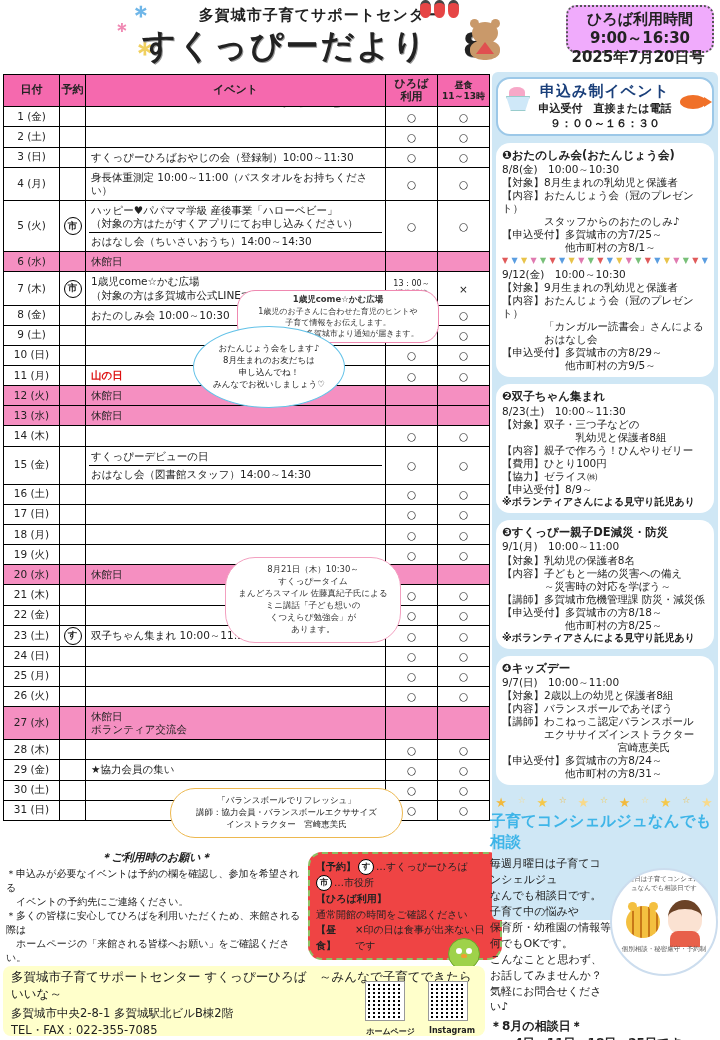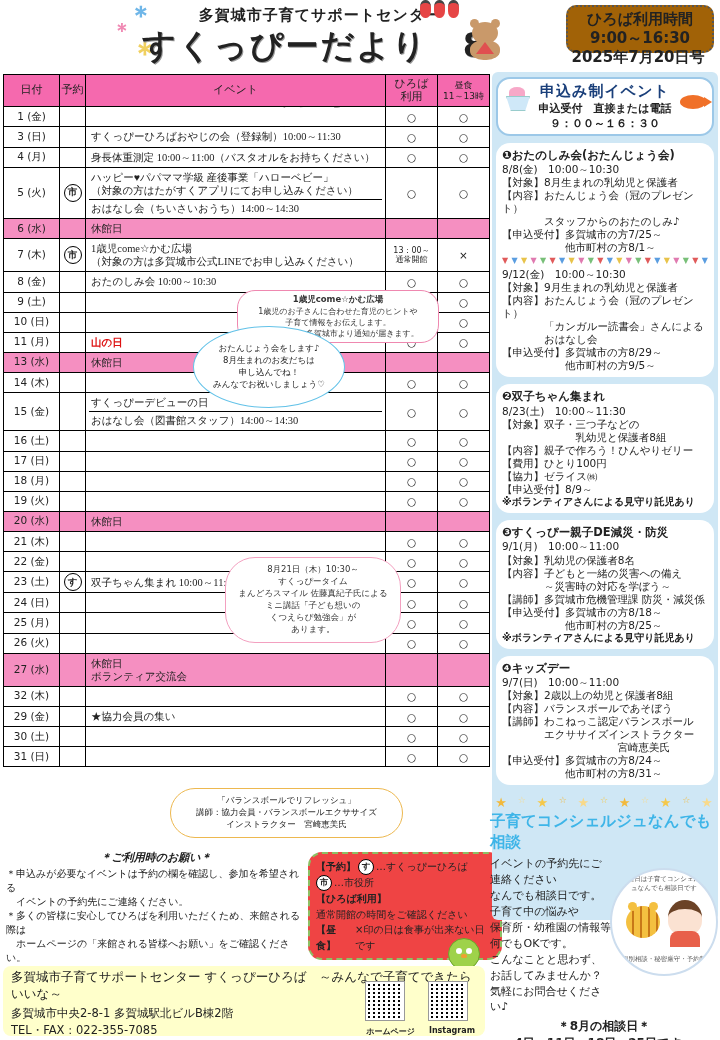--- a/index.html
+++ b/index.html
@@ -20,30 +20,30 @@
              text-shadow:1px 1px 0 #999;}
   .lanterns{position:absolute;left:420px;top:0;display:flex;gap:3px;}
   .lantern{width:11px;height:15px;background:#e64545;border-radius:5px/7px;border-top:3px solid #444;}
   .bear{position:absolute;left:468px;top:22px;width:36px;height:40px;}
   .bear .head{position:absolute;left:4px;top:0;width:26px;height:22px;background:#c9996a;border-radius:50%;}
   .bear .ear{position:absolute;width:9px;height:9px;background:#c9996a;border-radius:50%;top:-3px;}
   .bear .body{position:absolute;left:2px;top:18px;width:30px;height:20px;background:#c9996a;border-radius:45%;}
   .bear .suika{position:absolute;left:8px;top:20px;width:0;height:0;border-left:9px solid transparent;
                border-right:9px solid transparent;border-bottom:12px solid #e05050;}
   .hours-box{position:absolute;left:566px;top:5px;width:144px;border:2px dotted #555;border-radius:10px;
-             text-align:center;font-size:15px;font-weight:bold;padding:3px 0;background:#a16207;}
+             text-align:center;font-size:15px;font-weight:bold;padding:3px 0;background:#f0abfc;}
   .issue{position:absolute;left:560px;top:48px;width:156px;text-align:center;font-size:15px;font-weight:bold;}
 
   
   .cal{position:absolute;left:3px;top:74px;width:486px;border-collapse:collapse;table-layout:fixed;}
   .cal th,.cal td{border:1px solid #000;padding:1px 3px;font-size:10.5px;vertical-align:middle;}
-  .cal th{background:#f569ae;font-weight:normal;font-size:11px;line-height:1.15;padding:3px 0;}
+  .cal th{background:#f569ae;font-weight:bold;font-size:11px;line-height:1.15;padding:3px 0;}
   .c-date{text-align:center;font-size:11.5px;}
   .c-mark{text-align:center;border-right:1px dotted #000 !important;}
-  .c-ev{line-height:1.25;font-family:Liberation Serif, serif;}
+  .c-ev{line-height:1.25;}
   .c-ev .ev{padding:2px 2px;}
   .c-ev .ev2{border-top:1px solid #000;}
   .c-sym{text-align:center;font-size:11px;}
   .c-sym.small{font-size:8px;line-height:1.2;}
   tr.closed td{background:#f58fc1;}
   .circle-mark{display:inline-flex;align-items:center;justify-content:center;width:16px;height:16px;
                border:1.5px solid #000;border-radius:50%;font-size:9.5px;font-weight:bold;background:#fff;}
   .red-txt{color:#dd1111;font-weight:bold;}
 
   
@@ -103,27 +103,27 @@
   .bunting span{font-size:8px;line-height:1;}
 
   .consult{position:absolute;left:490px;top:796px;width:228px;height:244px;}
   .stars{display:flex;justify-content:space-around;font-size:12px;line-height:1;}
   .consult h2{margin:2px 0 3px;font-size:15.5px;color:#3eb5e8;font-weight:bold;letter-spacing:0;}
   .c-body{position:relative;font-size:11px;line-height:1.45;}
   .c-text{width:122px;}
   .badge{position:absolute;right:0;top:12px;width:104px;height:104px;border-radius:50%;
          border:2px solid #cde;background:#fff;overflow:hidden;text-align:center;}
   .badge .b-top{font-size:6.5px;color:#555;margin-top:5px;padding:0 8px;}
-  .badge .b-bot{font-size:6.5px;color:#555;position:absolute;bottom:10px;left:0;right:0;}
+  .badge .b-bot{font-size:6.5px;color:#555;position:absolute;bottom:20px;left:0;right:0;}
   .tiger{position:absolute;left:14px;top:36px;width:34px;height:32px;background:#f4c040;border-radius:50%;
          background-image:repeating-linear-gradient(90deg,transparent 0 6px,#c87818 6px 8px);}
   .tiger:before{content:"";position:absolute;left:2px;top:-4px;width:9px;height:9px;background:#f4c040;border-radius:50%;box-shadow:21px 0 0 #f4c040;}
   .woman{position:absolute;right:14px;top:30px;width:34px;height:26px;background:#fbe2d2;border-radius:50% 50% 40% 40%;border-top:9px solid #6b4226;}
   .woman:after{content:"";position:absolute;left:2px;top:22px;width:30px;height:16px;background:#e8604a;border-radius:8px 8px 0 0;}
-  .sched-ttl{font-size:12px;font-weight:bold;text-align:center;margin-top:3px;}
+  .sched-ttl{font-size:12px;font-weight:bold;text-align:left;margin-top:3px;}
   .sched-dates{font-size:12px;font-weight:bold;text-align:center;}
 </style>
 </head>
 <body>
 
 <div class="page">
 
   <div class="hdr">
     <span class="fw fw1">＊</span>
     <span class="fw fw2">＊</span>
@@ -170,20 +170,29 @@
         <tr>
           <td class="c-date">1 (金)</td>
           <td class="c-mark"></td>
           <td class="c-ev">
             <div class="ev pre">&nbsp;</div>
           </td>
           <td class="c-sym pre">○</td>
           <td class="c-sym">○</td>
         </tr>
         <tr>
+          <td class="c-date">2 (土)</td>
+          <td class="c-mark"></td>
+          <td class="c-ev">
+            <div class="ev pre">&nbsp;</div>
+          </td>
+          <td class="c-sym pre">○</td>
+          <td class="c-sym">○</td>
+        </tr>
+        <tr>
           <td class="c-date">3 (日)</td>
           <td class="c-mark"></td>
           <td class="c-ev">
             <div class="ev pre">すくっぴーひろばおやじの会（登録制）10:00～11:30</div>
           </td>
           <td class="c-sym pre">○</td>
           <td class="c-sym">○</td>
         </tr>
         <tr>
           <td class="c-date">4 (月)</td>
@@ -255,28 +264,37 @@
         <tr>
           <td class="c-date">11 (月)</td>
           <td class="c-mark"></td>
           <td class="c-ev">
             <div class="ev pre red-txt">山の日</div>
           </td>
           <td class="c-sym pre">○</td>
           <td class="c-sym">○</td>
         </tr>
         <tr class="closed">
-          <td class="c-date">13 (水)</td>
+          <td class="c-date">12 (火)</td>
           <td class="c-mark"></td>
           <td class="c-ev">
             <div class="ev pre">休館日</div>
           </td>
           <td class="c-sym pre"></td>
           <td class="c-sym"></td>
         </tr>
+        <tr class="closed">
+          <td class="c-date">13 (水)</td>
+          <td class="c-mark"></td>
+          <td class="c-ev">
+            <div class="ev pre">休館日</div>
+          </td>
+          <td class="c-sym pre"></td>
+          <td class="c-sym"></td>
+        </tr>
         <tr>
           <td class="c-date">14 (木)</td>
           <td class="c-mark"></td>
           <td class="c-ev">
             <div class="ev pre">&nbsp;</div>
           </td>
           <td class="c-sym pre">○</td>
           <td class="c-sym">○</td>
         </tr>
         <tr>
@@ -392,21 +410,21 @@
           <td class="c-date">27 (水)</td>
           <td class="c-mark"></td>
           <td class="c-ev">
             <div class="ev pre">休館日
 ボランティア交流会</div>
           </td>
           <td class="c-sym pre"></td>
           <td class="c-sym"></td>
         </tr>
         <tr>
-          <td class="c-date">32 (木)</td>
+          <td class="c-date">28 (木)</td>
           <td class="c-mark"></td>
           <td class="c-ev">
             <div class="ev pre">&nbsp;</div>
           </td>
           <td class="c-sym pre">○</td>
           <td class="c-sym">○</td>
         </tr>
         <tr>
           <td class="c-date">29 (金)</td>
           <td class="c-mark"></td>
@@ -609,21 +627,21 @@
         <span style="color: rgb(248, 217, 138); font-size: 13px;">★</span>
         <span style="color: rgb(245, 200, 74); font-size: 9px;">☆</span>
         <span style="color: rgb(242, 185, 60); font-size: 13px;">★</span>
         <span style="color: rgb(248, 217, 138); font-size: 9px;">☆</span>
         <span style="color: rgb(245, 200, 74); font-size: 13px;">★</span>
         <span style="color: rgb(242, 185, 60); font-size: 9px;">☆</span>
         <span style="color: rgb(248, 217, 138); font-size: 13px;">★</span>
       </div>
     <h2>子育てコンシェルジュなんでも相談</h2>
     <div class="c-body">
-      <div class="c-text pre">イベントの予約先にご連絡ください
+      <div class="c-text pre">毎週月曜日は子育てコンシェルジュ
 なんでも相談日です。
 子育て中の悩みや
 保育所・幼稚園の情報等
 何でもOKです。
 こんなことと思わず、
 お話してみませんか？
 気軽にお問合せください♪</div>
       <div class="badge">
         <div class="b-top">月曜日は子育てコンシェルジュなんでも相談日です</div>
         <div class="tiger"></div>

